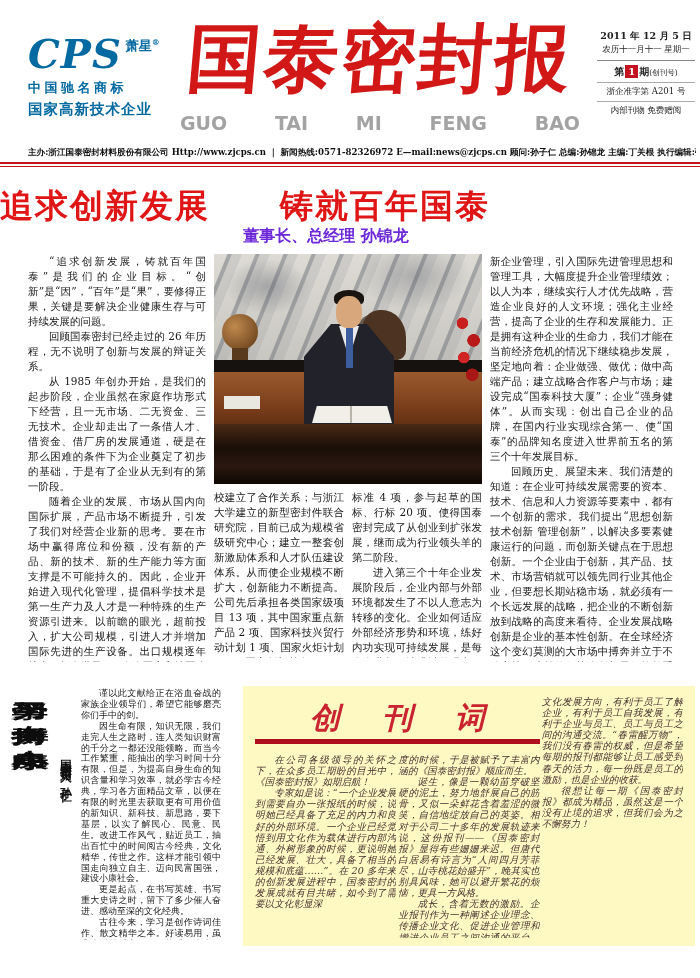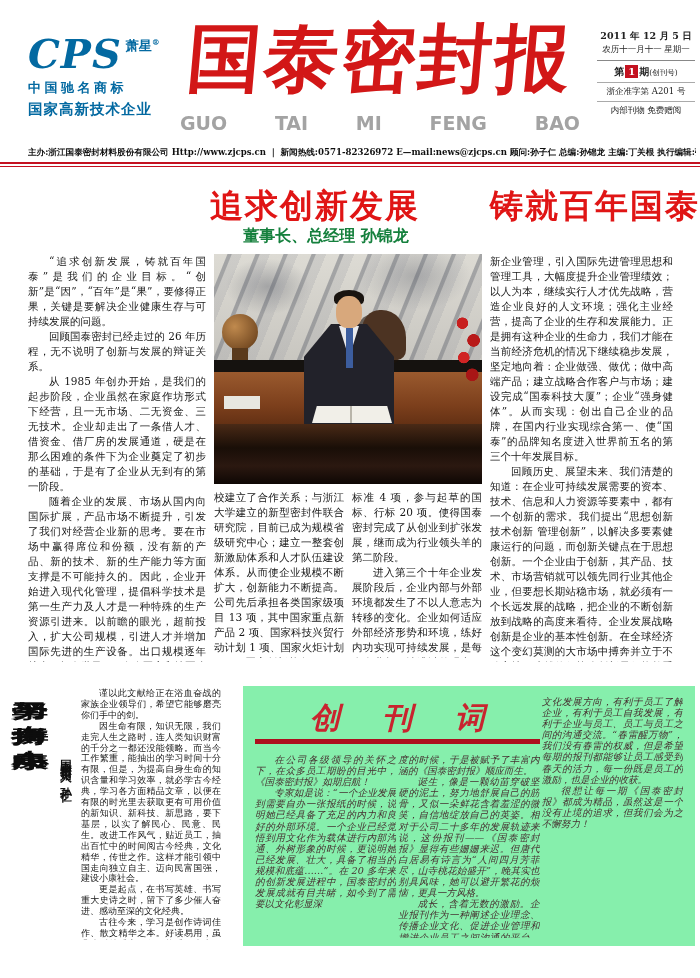--- a/index.html
+++ b/index.html
@@ -30,24 +30,24 @@
   .ib-paren{font-size:7.5px;font-weight:normal;}
   .ib-license{font-size:8.5px;padding:3px 0;border-bottom:1px solid #aaa;}
   .ib-note{font-size:8.5px;padding-top:3px;}
 
   .info-line{position:absolute;left:28px;top:147px;width:668px;font-size:8.6px;font-weight:bold;
         color:#101010;white-space:nowrap;overflow:hidden;}
   .rule-red-thick{position:absolute;left:0;top:162px;width:700px;height:2px;background:#c41220;}
   .rule-red-thin{position:absolute;left:0;top:166px;width:700px;height:1px;background:#c41220;}
 
   
-  .lead-headline{position:absolute;left:0;top:184px;width:700px;text-align:right;color:#e01515;
+  .lead-headline{position:absolute;left:0;top:184px;width:700px;text-align:left;color:#e01515;
         font-size:33px;font-weight:bold;letter-spacing:2px;
         font-family:"DejaVu Sans","Liberation Sans",sans-serif;white-space:nowrap;}
-  .lead-byline{position:absolute;left:0;top:226px;width:652px;text-align:center;color:#15803d;
+  .lead-byline{position:absolute;left:0;top:226px;width:652px;text-align:center;color:#6d28d9;
         font-size:16px;font-weight:bold;font-family:"DejaVu Sans","Liberation Sans",sans-serif;}
 
   
   .article{position:absolute;left:28px;top:254px;width:645px;height:408px;display:flex;gap:8px;
         font-size:10.5px;line-height:15px;text-align:justify;}
   .article p{margin:0;text-indent:2em;}
   .a-col1{width:178px;height:408px;overflow:hidden;}
   .a-mid{width:268px;}
   .a-col4{width:183px;height:408px;overflow:hidden;}
   .mid-cols{display:flex;gap:8px;margin-top:6px;}
@@ -95,21 +95,21 @@
   .study-headline{writing-mode:vertical-rl;text-orientation:upright;font-weight:bold;color:#0d0d0d;
       font-size:24px;line-height:1.08;letter-spacing:1px;height:356px;
       transform:scale(1.55,0.71);transform-origin:top left;white-space:pre;}
   .study-byline{writing-mode:vertical-rl;text-orientation:upright;font-size:11.5px;font-weight:bold;
       color:#101010;height:168px;margin-top:62px;margin-left:4px;letter-spacing:2px;}
   .study-text{width:140px;margin-left:8px;font-size:9px;line-height:10.9px;text-align:justify;
       height:252px;overflow:hidden;}
   .study-text p{margin:0;text-indent:2em;}
 
   
-  .foreword{position:absolute;left:243px;top:686px;width:452px;height:260px;background:#86efac;
+  .foreword{position:absolute;left:243px;top:686px;width:452px;height:260px;background:#fef9c3;
       box-sizing:border-box;padding:10px 12px 8px 12px;
       display:grid;grid-template-columns:1fr 1fr 1fr;grid-template-rows:58px 1fr;column-gap:2px;}
   .fw-title-block{grid-column:1/3;grid-row:1;padding-top:2px;}
   .fw-title{text-align:center;color:#c9242f;font-size:30px;font-weight:bold;font-style:italic;
       letter-spacing:16px;line-height:40px;text-indent:16px;}
   .fw-bar{height:5px;background:#ad0f1e;margin-top:1px;}
   .fw-col{font-size:9.6px;line-height:11.1px;font-style:italic;color:#463030;text-align:justify;
       overflow:hidden;}
   .fw-colA{grid-column:1;grid-row:2;}
   .fw-colB{grid-column:2;grid-row:2;}

